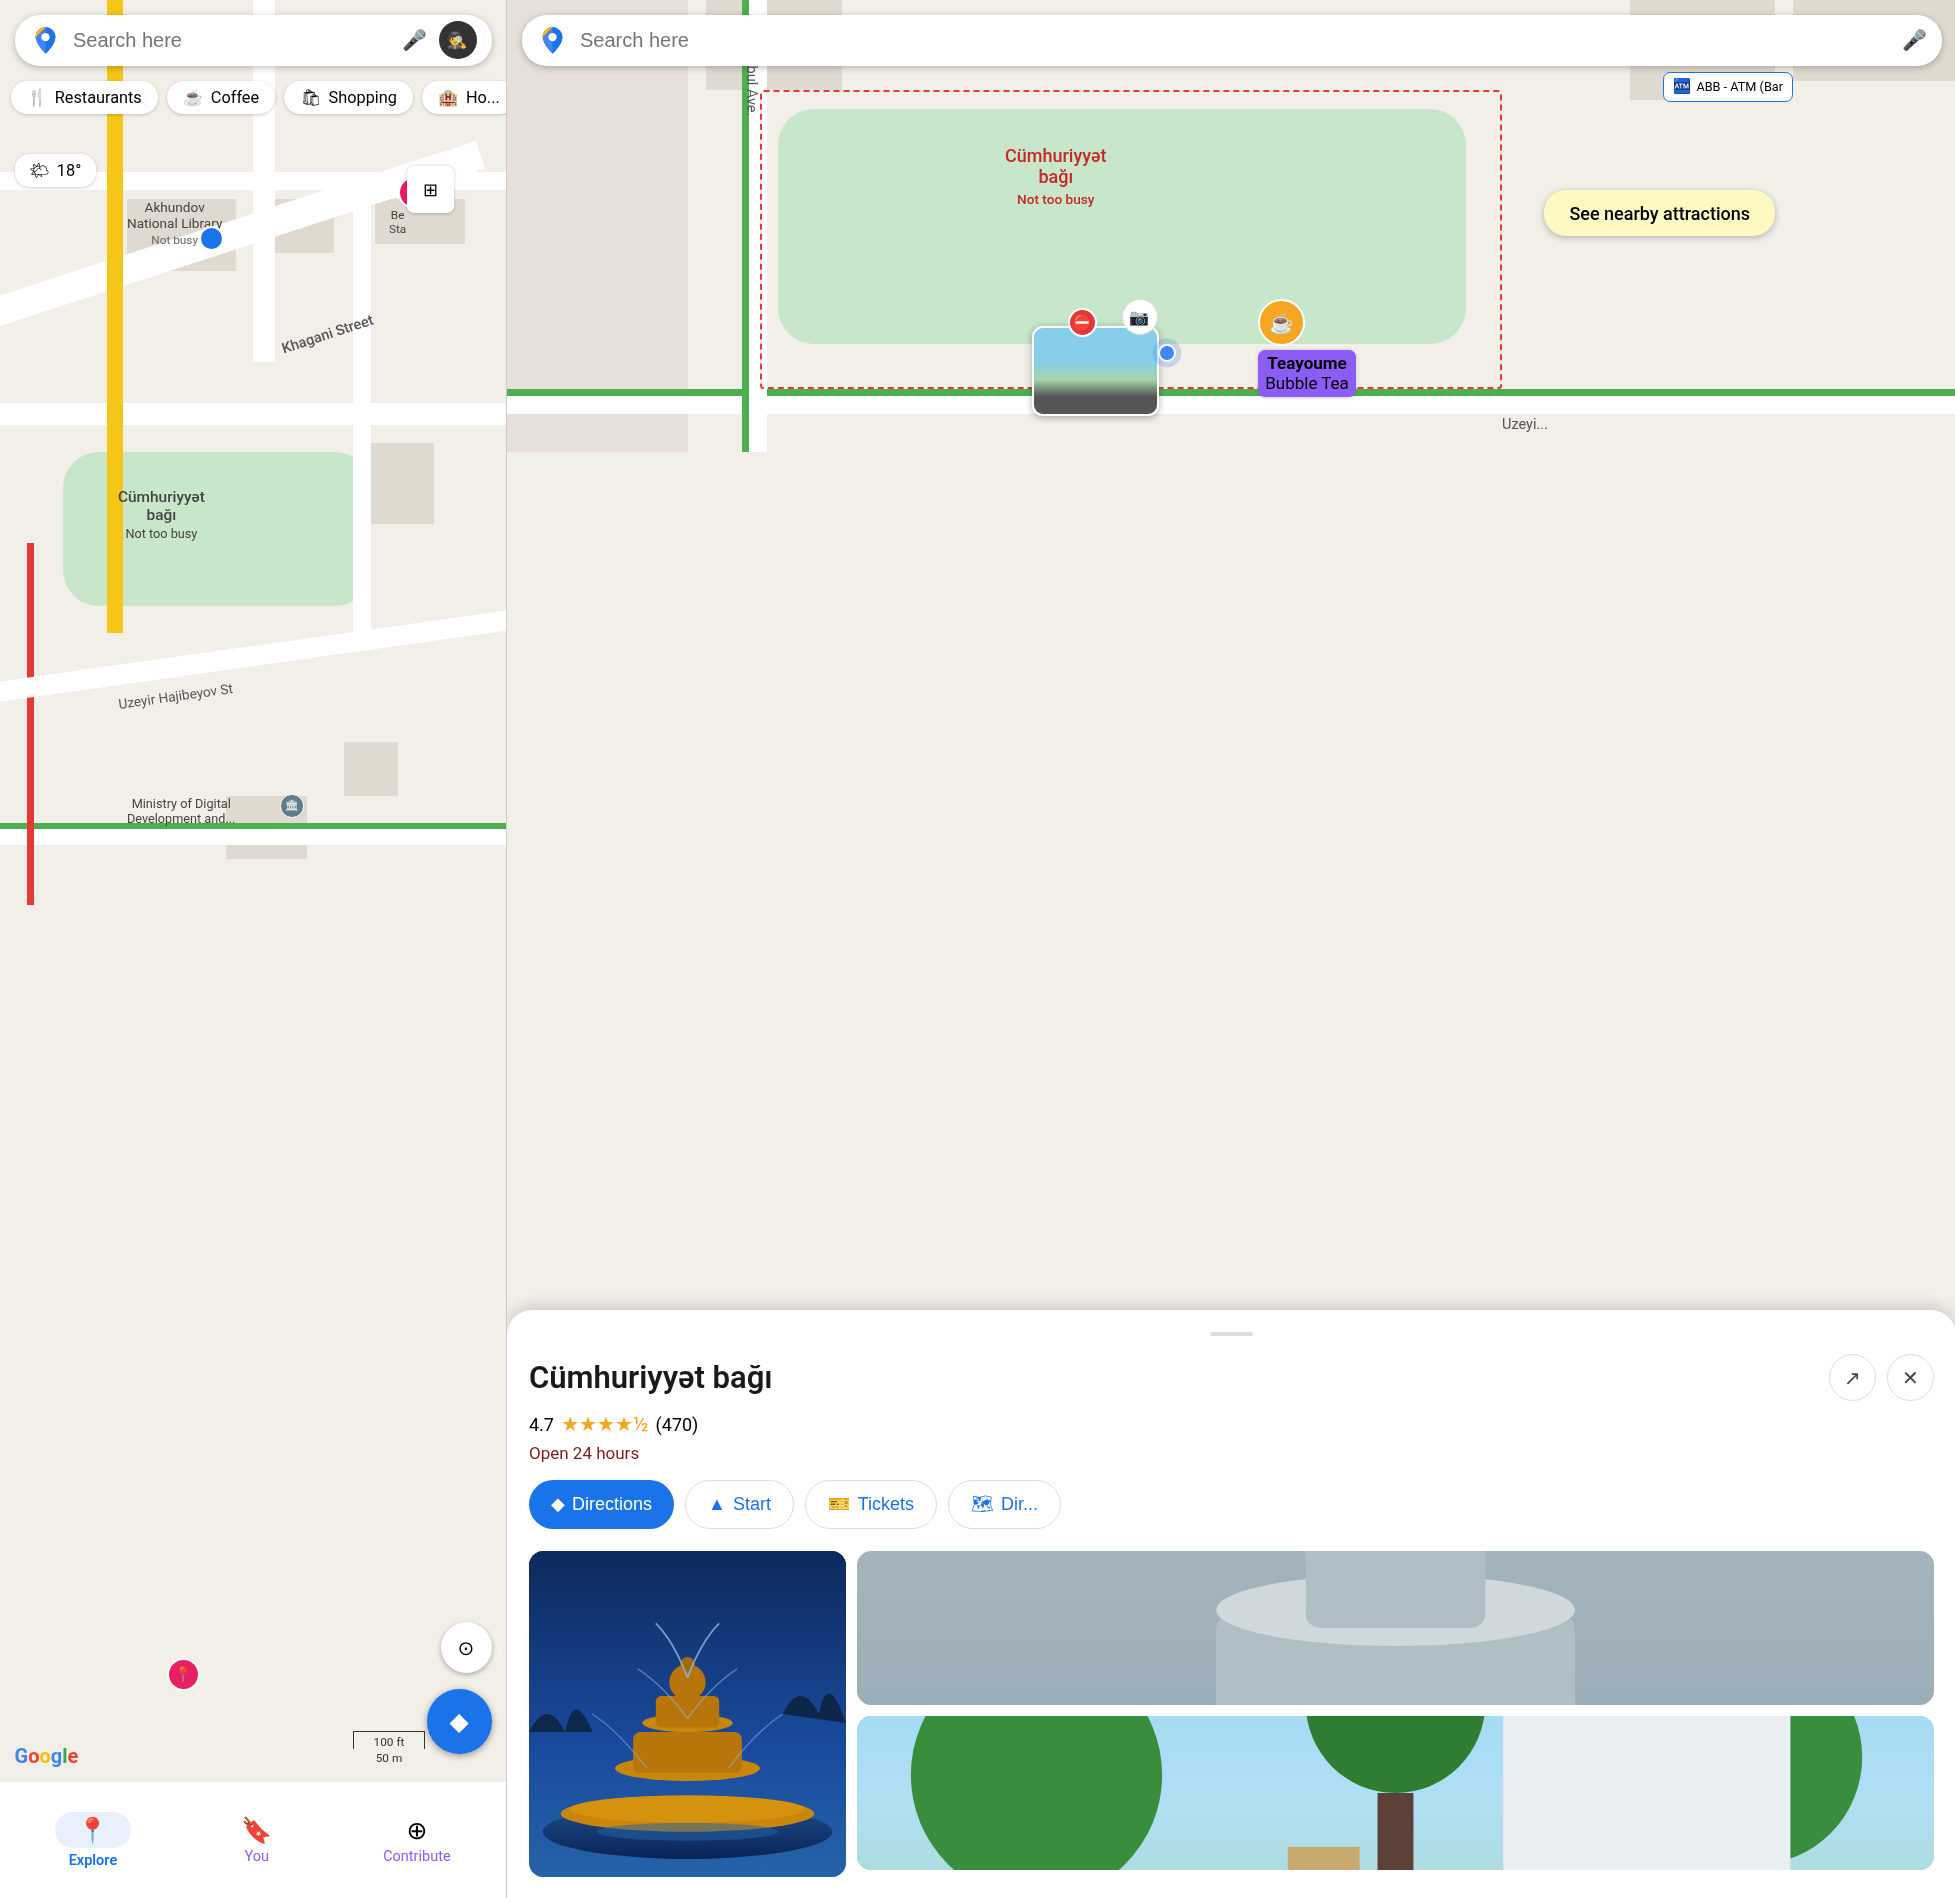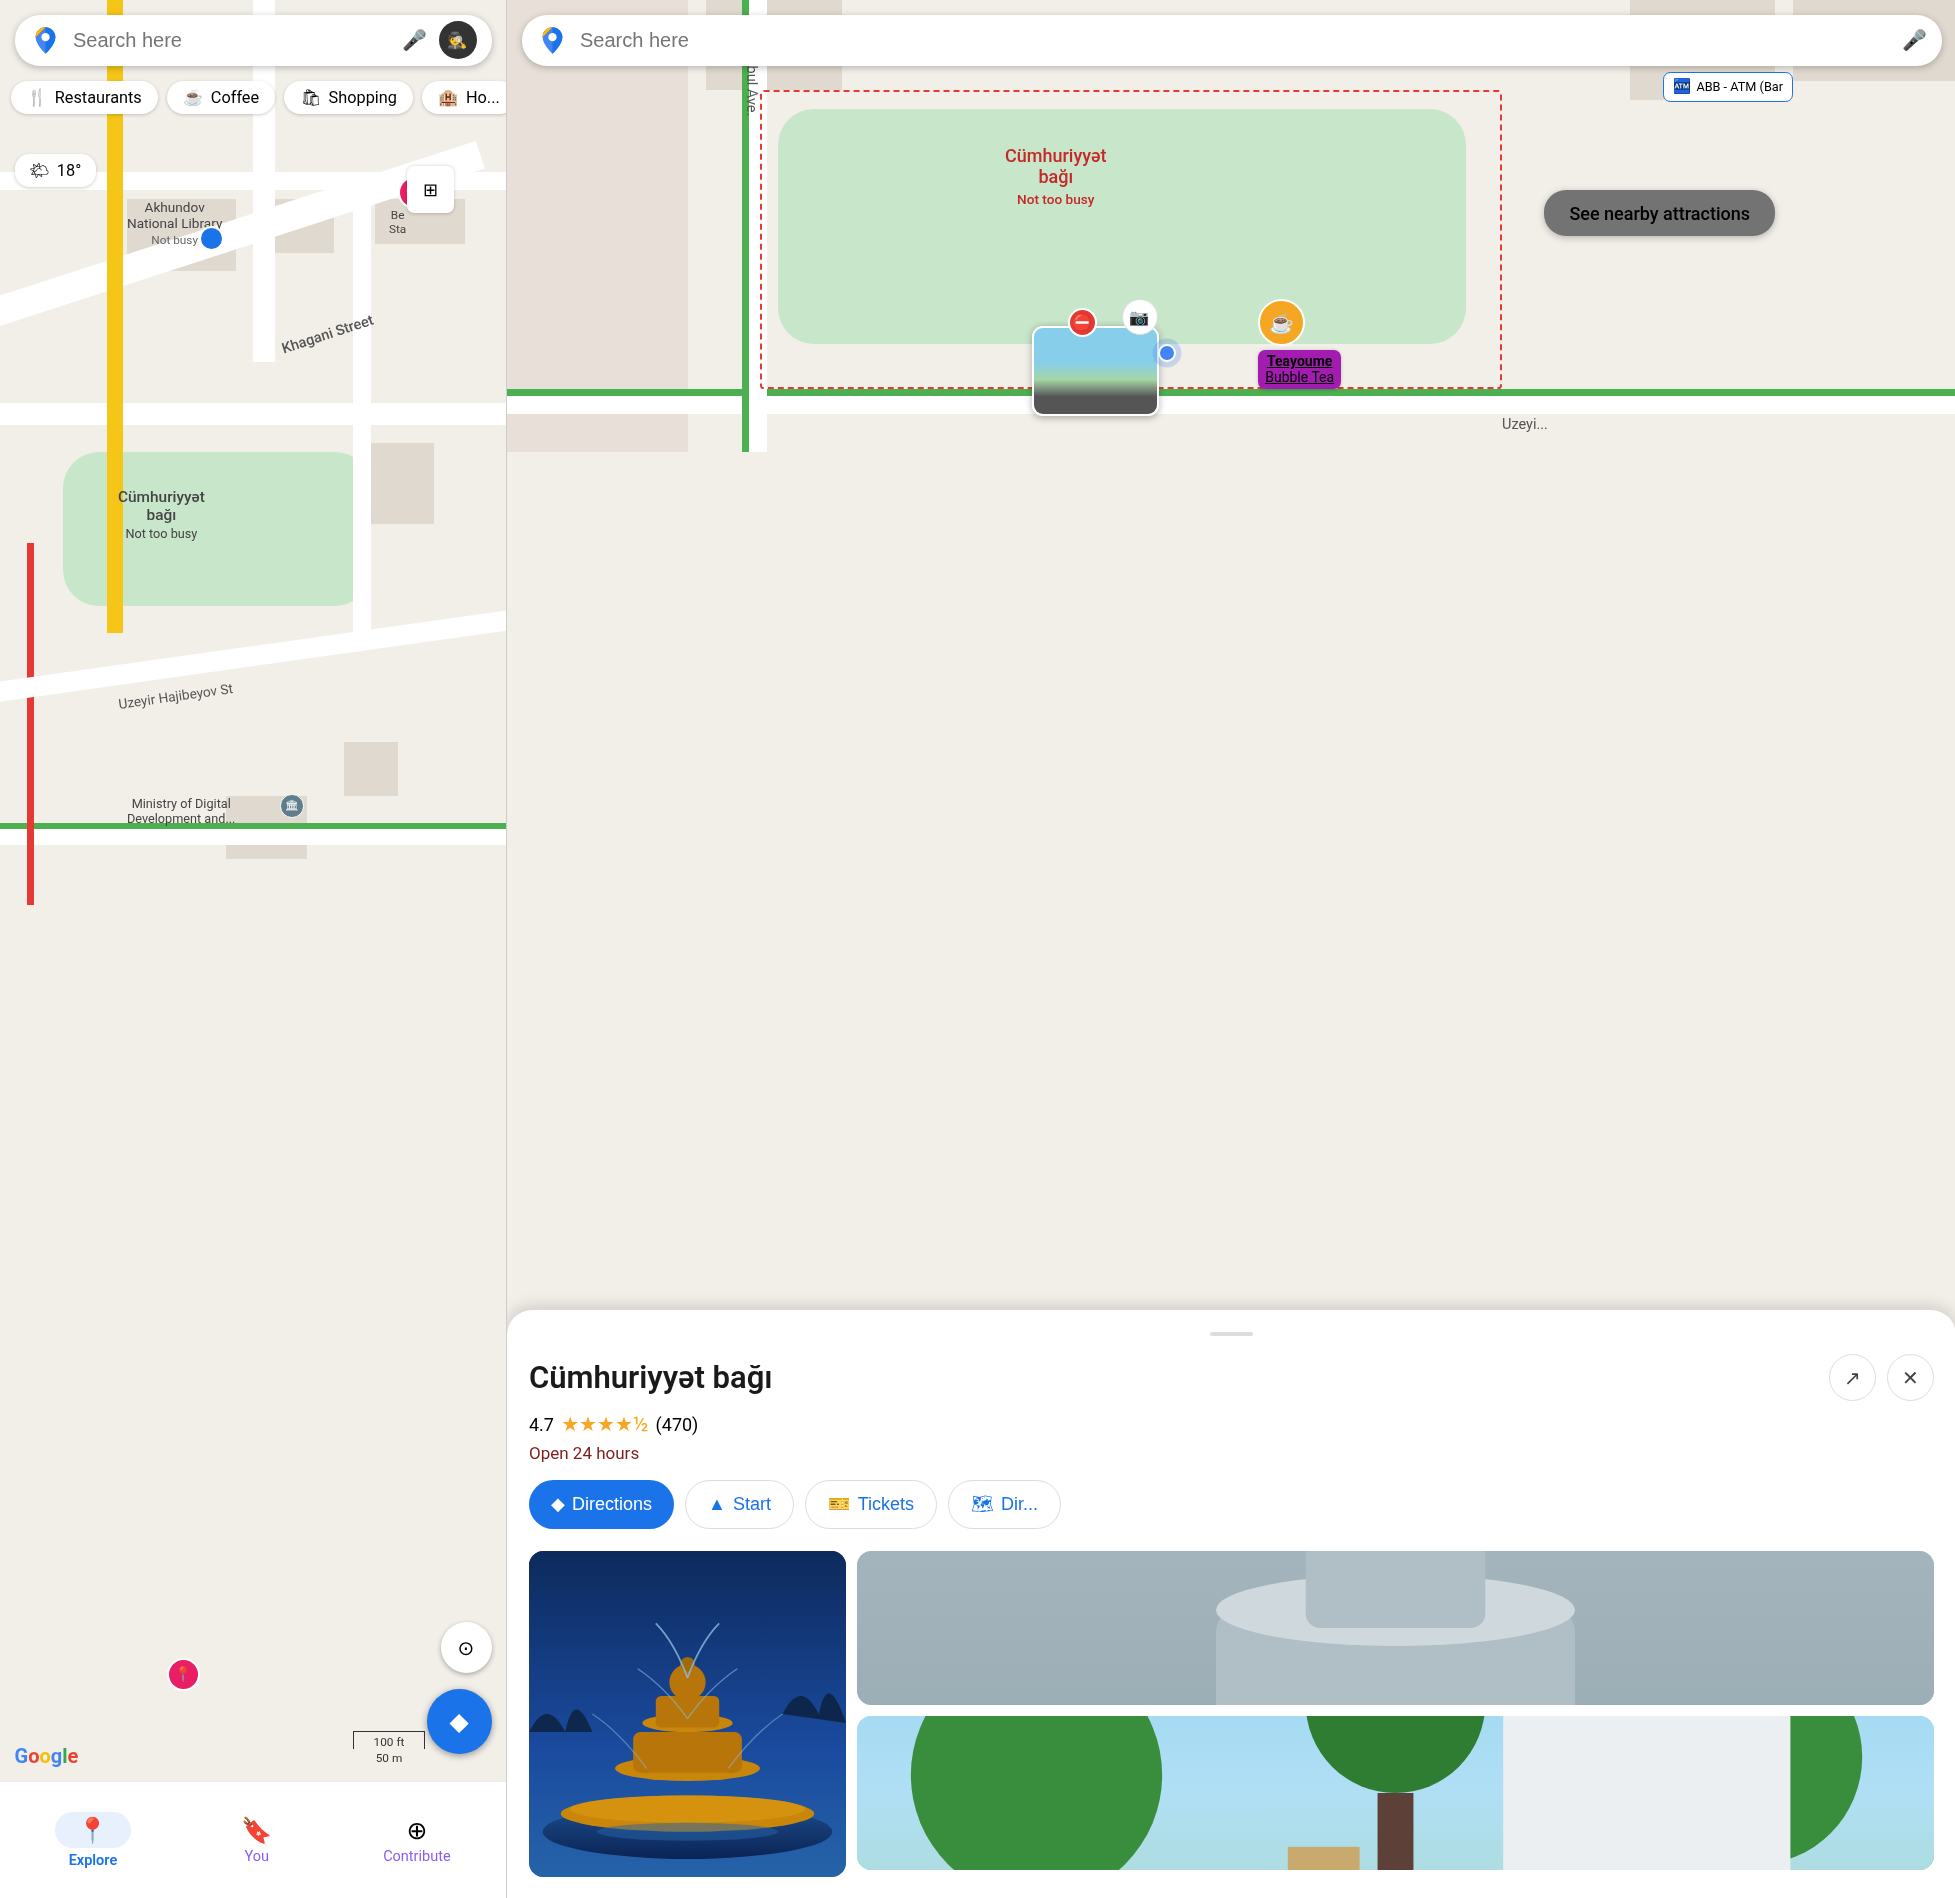--- a/index.html
+++ b/index.html
@@ -271,21 +271,21 @@
     .right-search-bar .mic-icon {
       font-size: 20px;
       color: #555;
     }
 
     
     .nearby-btn {
       position: absolute;
       top: 190px;
       right: 181px;
-      background: #737373;
+      background: #fef9c3;
       border-radius: 22px;
       padding: 12.7px 25px;
       font-size: 18px;
       font-weight: 500;
       box-shadow: 0 1.8px 7.2px rgba(0,0,0,0.25);
       z-index: 100;
       display: flex;
       align-items: center;
     }
 
@@ -638,21 +638,21 @@
     <div class="map-building" style="width:145px;height:100px;top:0;right:181px;"></div>
     <div class="map-building" style="width:109px;height:72px;top:353px;left:72px;"></div>
 
     <div style="position:absolute;top:72px;right:163px;z-index:60;background:#fff;border:1.4px solid #1a73e8;border-radius:7.2px;padding:5.4px 9px;font-size:12.7px;display:flex;align-items:center;gap:5.4px;">
       <span style="color:#1a73e8;font-size:14.5px;">🏧</span>
       <span>ABB - ATM (Bar</span>
     </div>
 
     <div style="position:absolute;top:299px;left:751px;z-index:60;">
       <div style="width:47px;height:47px;background:#f5a623;border-radius:50%;border:2.7px solid #fff;overflow:hidden;display:flex;align-items:center;justify-content:center;font-size:20px;">☕</div>
-      <div style="background:#a21caf;border-radius:7.2px;padding:3.6px 7.2px;font-size:14px;text-align:center;box-shadow:0 0.9px 3.6px rgba(0,0,0,0.2);margin-top:3.6px;white-space:nowrap;text-decoration:underline;">
+      <div style="background:#8b5cf6;border-radius:7.2px;padding:3.6px 7.2px;font-size:17px;text-align:center;box-shadow:0 0.9px 3.6px rgba(0,0,0,0.2);margin-top:3.6px;white-space:nowrap;">
         <strong>Teayoume</strong><br>Bubble Tea
       </div>
     </div>
 
     <div style="position:absolute;top:326px;left:525px;z-index:70;width:127px;height:90px;border-radius:11px;overflow:hidden;border:2.7px solid #fff;box-shadow:0 1.8px 7.2px rgba(0,0,0,0.3);">
       <div style="width:100%;height:100%;background:linear-gradient(180deg,#87ceeb 40%,#a5d6a7 60%,#555 80%);"></div>
     </div>
 
     <div style="position:absolute;top:308px;left:561px;z-index:80;width:29px;height:29px;background:#e53935;border-radius:50%;border:2.7px solid #fff;display:flex;align-items:center;justify-content:center;color:#fff;font-weight:bold;font-size:16.3px;">⛔</div>
 

